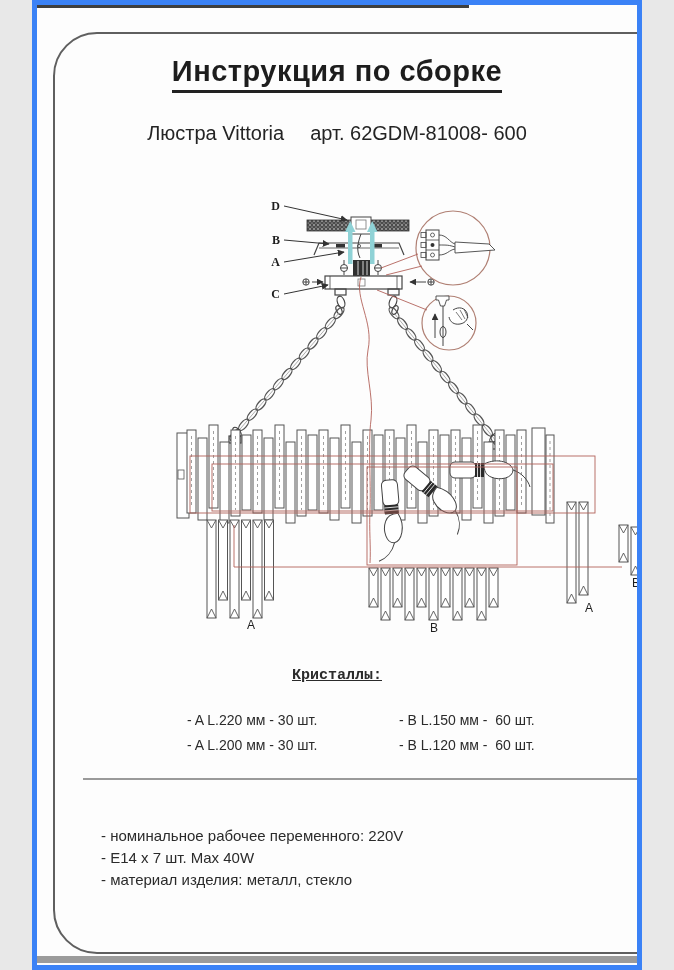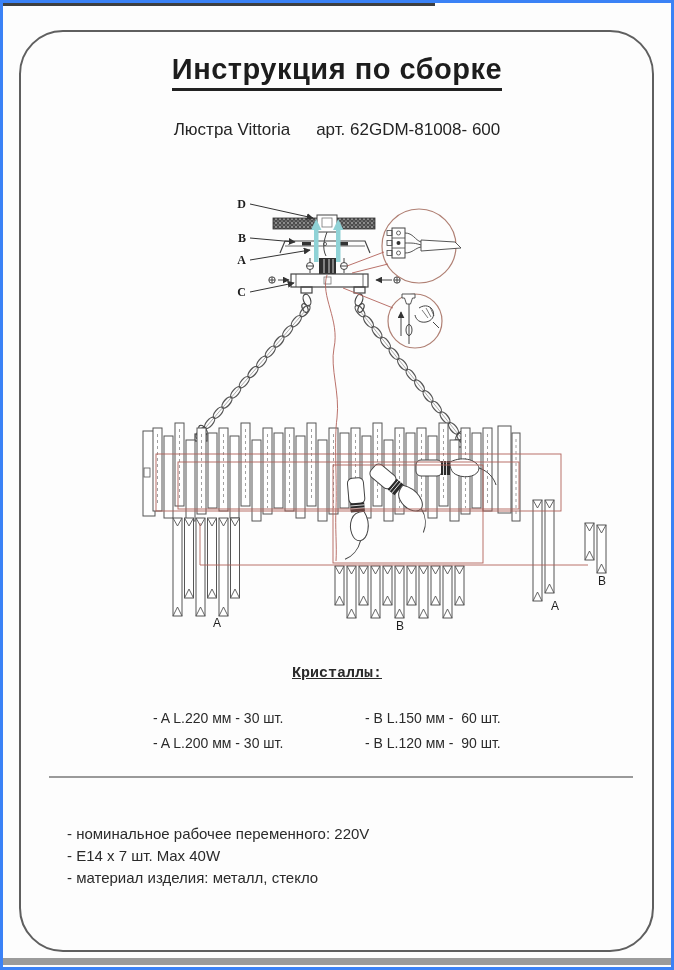--- a/index.html
+++ b/index.html
@@ -1,34 +1,34 @@
 <!DOCTYPE html>
 <html><head>
 <meta charset="utf-8">
 <style>
   html,body{margin:0;padding:0;background:#e8e8e8;}
   .page{
-    position:relative;width:674px;height:970px;margin:0 auto;
-    background:#fdfdfd;border:3px solid #3b82f6;box-sizing:border-box;
+    position:relative;width:610px;height:970px;margin:0 auto;
+    background:#fdfdfd;border:5px solid #3b82f6;box-sizing:border-box;
     font-family:"Liberation Sans","DejaVu Sans",sans-serif;color:#2b2b2b;overflow:hidden;
   }
   .scan-top{position:absolute;top:0;left:0;width:432px;height:3px;background:#3f3f3f;}
   .scan-bottom{position:absolute;bottom:2px;left:0;width:100%;height:7px;background:#9b9b9b;}
   .frame{
     position:absolute;left:16px;top:27px;width:635px;height:922px;
     border:2px solid #5f5f5f;border-radius:44px;box-sizing:border-box;
   }
   .title{
     position:absolute;top:50px;left:0;width:100%;text-align:center;margin:0;
     font-size:29px;font-weight:600;color:#1d1d1d;letter-spacing:0.5px;
   }
   .title .u{border-bottom:3px solid #222;padding-bottom:3px;}
   .subtitle{
     position:absolute;top:117px;left:0;width:100%;text-align:center;
-    font-size:17px;color:#242424;
+    font-size:20px;color:#242424;
   }
   .subtitle .article{margin-left:26px;}
   #diagram{position:absolute;top:175px;left:0;}
   .crystals-heading{
     position:absolute;top:660px;left:0;width:100%;text-align:center;
     font-size:15px;font-weight:600;
   }
   .crystals-heading span{text-decoration:underline;font-family:Liberation Mono, monospace;}
   .crystal-col{position:absolute;top:703px;font-size:14px;line-height:25px;}
   .crystal-col.left{left:150px;}
@@ -367,21 +367,21 @@
   </svg>
 
   <div class="crystals-heading"><span>Кристаллы:</span></div>
 
   <div class="crystal-col left">
     <div class="crystal-item">- A L.220 мм - 30 шт.</div>
     <div class="crystal-item">- A L.200 мм - 30 шт.</div>
   </div>
   <div class="crystal-col right">
     <div class="crystal-item">- B L.150 мм -  60 шт.</div>
-    <div class="crystal-item">- B L.120 мм -  90 шт.</div>
+    <div class="crystal-item">- B L.120 мм -  60 шт.</div>
   </div>
 
   <div class="divider"></div>
 
   <ul class="specs">
     <li>- номинальное рабочее переменного: 220V</li>
     <li>- Е14 х 7 шт. Max 40W</li>
     <li>- материал изделия: металл, стекло</li>
   </ul>
 

